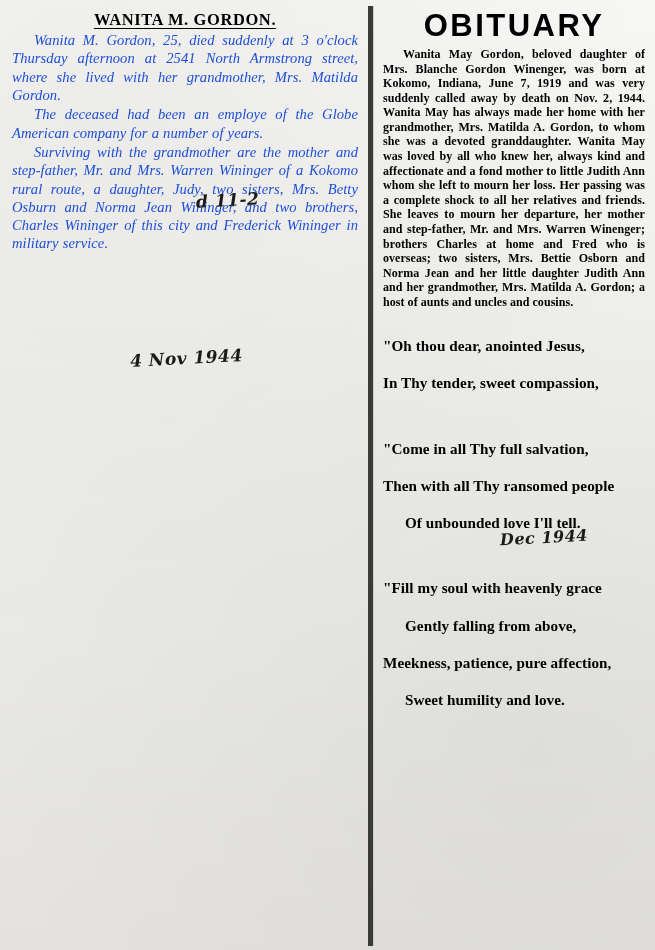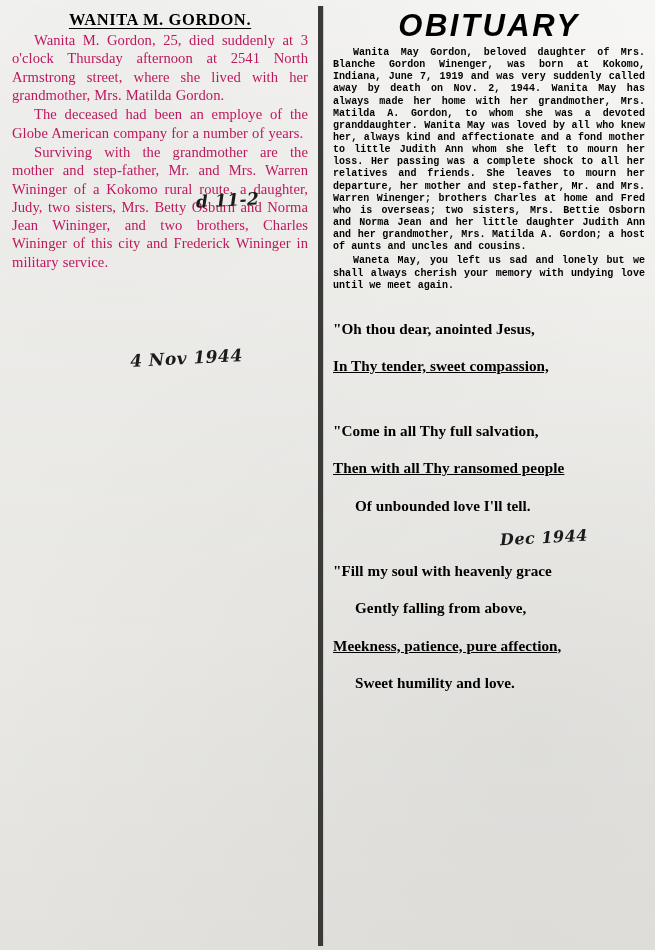--- a/index.html
+++ b/index.html
@@ -31,21 +31,21 @@
       linear-gradient(180deg, rgba(255,255,255,0.5), rgba(0,0,0,0.05));
     pointer-events: none;
   }
   .columns {
     position: absolute;
     inset: 0;
     display: flex;
     flex-direction: row;
   }
   .col-left {
-    width: 318px;
+    width: 368px;
     padding: 8px 10px 6px 12px;
     box-sizing: border-box;
   }
   .col-divider {
     width: 5px;
     background: #3a3a38;
     margin: 6px 0 4px 0;
     box-shadow: 1px 0 0 #cfcdc7;
   }
   .col-right {
@@ -69,21 +69,22 @@
     margin: 0 0 1px 0;
     font-size: 14.6px;
     line-height: 1.255;
     text-indent: 22px;
     text-align: justify;
     text-align-last: left;
     letter-spacing: 0.05px;
     word-spacing: 0.4px;
   }
   .left-body {
-    color: #be185d;
+    color: #1d4ed8;
+    font-style: italic;
   }
 
   
   .hand {
     font-family: "DejaVu Serif", serif;
     font-style: italic;
     font-weight: bold;
     color: #1b1b1b;
     white-space: nowrap;
     letter-spacing: 0.5px;
@@ -110,46 +111,45 @@
   }
 
   
   .obit-title {
     text-align: center;
     font-family: "Liberation Sans", sans-serif;
     font-weight: bold;
     font-size: 31px;
     letter-spacing: 2.5px;
     margin: 2px 0 3px 0;
-    font-style: italic;
   }
   .right-body p {
     margin: 0 0 2px 0;
-    font-family: Liberation Mono, monospace;
+    font-family: Liberation Serif, serif;
     font-weight: bold;
-    font-size: 10px;
+    font-size: 12px;
     line-height: 1.215;
     text-indent: 20px;
     text-align: justify;
     text-align-last: left;
     letter-spacing: 0.05px;
   }
 
   .verse {
     margin: 9px 0 0 0;
     font-family: "Liberation Serif", serif;
     font-weight: bold;
     font-size: 15.2px;
     line-height: 1.23;
     white-space: pre-line;
     letter-spacing: 0.05px;
   }
   .verse .l1 { display: block; }
   .verse .l2 { display: block; padding-left: 22px; }
-  .verse .l3 { display: block; text-decoration: underline; }
+  .verse .l3 { display: block; }
   .verse .l4 { display: block; padding-left: 22px; }
 </style>
 </head>
 <body>
 
 <div class="page">
   <div class="columns">
 
     <div class="col-left">
       <div class="headline-left">WANITA M. GORDON.</div>
@@ -159,21 +159,20 @@
         <p>Surviving with the grandmother are the mother and step-father, Mr. and Mrs. Warren Wininger of a Kokomo rural route, a daughter, Judy, two sisters, Mrs. Betty Osburn and Norma Jean Wininger, and two brothers, Charles Wininger of this city and Frederick Wininger in military service.</p>
       </div>
     </div>
 
     <div class="col-divider"></div>
 
     <div class="col-right">
       <div class="obit-title">OBITUARY</div>
       <div class="right-body">
         <p>Wanita May Gordon, beloved daughter of Mrs. Blanche Gordon Winenger, was born at Kokomo, Indiana, June 7, 1919 and was very suddenly called away by death on Nov. 2, 1944. Wanita May has always made her home with her grandmother, Mrs. Matilda A. Gordon, to whom she was a devoted granddaughter. Wanita May was loved by all who knew her, always kind and affectionate and a fond mother to little Judith Ann whom she left to mourn her loss. Her passing was a complete shock to all her relatives and friends. She leaves to mourn her departure, her mother and step-father, Mr. and Mrs. Warren Winenger; brothers Charles at home and Fred who is overseas; two sisters, Mrs. Bettie Osborn and Norma Jean and her little daughter Judith Ann and her grandmother, Mrs. Matilda A. Gordon; a host of aunts and uncles and cousins.</p>
-        <p>Waneta May, you left us sad and lonely but we shall always cherish your memory with undying love until we meet again.</p>
       </div>
 
       <div class="verse">
         <span class="l1">"Oh thou dear, anointed Jesus,</span>
         <span class="l3">In Thy tender, sweet compassion,</span>
       </div>
 
       <div class="verse">
         <span class="l1">"Come in all Thy full salvation,</span>
         <span class="l3">Then with all Thy ransomed people</span>

